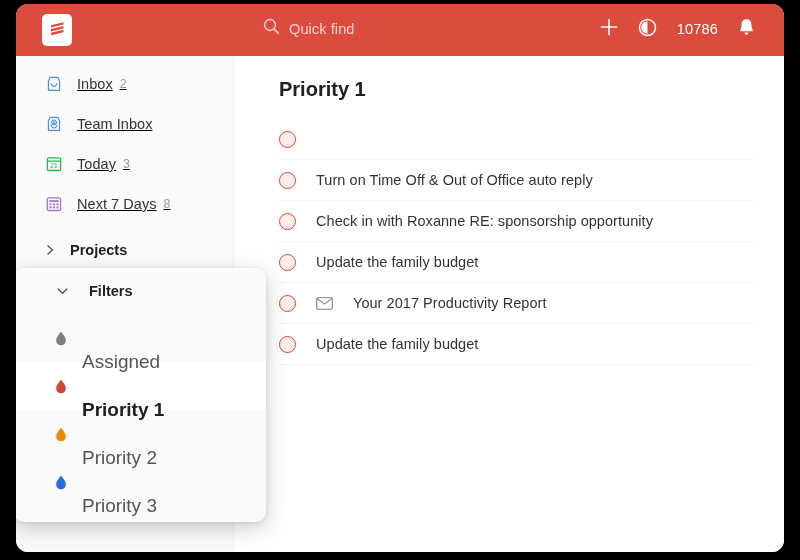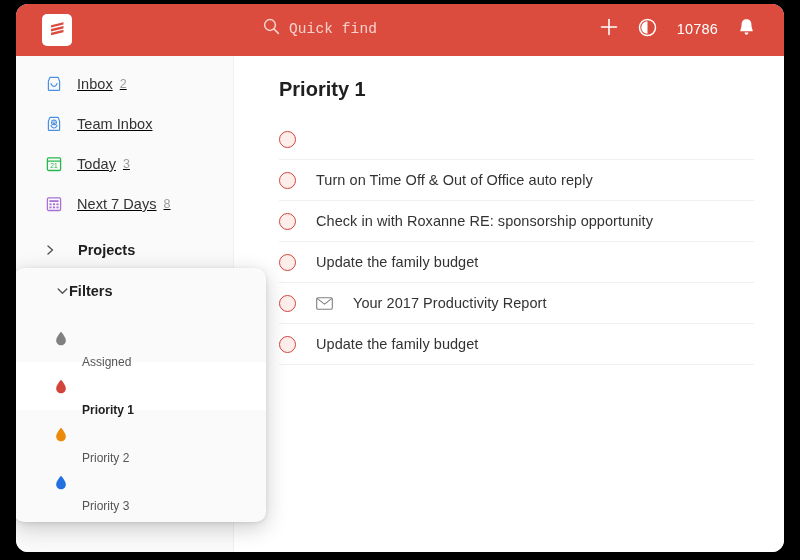--- a/index.html
+++ b/index.html
@@ -55,21 +55,20 @@
     top: 14px;
     display: flex;
     align-items: center;
     gap: 9px;
     cursor: text;
   }
   .quickfind .qf-label {
     color: #f6d2cd;
     font-size: 14.5px;
     letter-spacing: .1px;
-    font-family: Liberation Mono, monospace;
   }
 
   .hdr-right {
     position: absolute;
     right: 28px;
     top: 13px;
     display: flex;
     align-items: center;
     gap: 19px;
   }
@@ -124,21 +123,21 @@
     font-size: 12.5px;
     color: #9a9a9a;
     margin-left: -6px;
   }
 
   .section-head {
     height: 40px;
     display: flex;
     align-items: center;
     padding-left: 28px;
-    gap: 22px;
+    gap: 14px;
     cursor: pointer;
     margin-top: 6px;
   }
   .section-head .chev {
     width: 12px;
     display: flex;
     align-items: center;
     justify-content: center;
   }
   .section-title {
@@ -158,36 +157,36 @@
     border-radius: 10px;
     box-shadow: 0 6px 22px rgba(0,0,0,.20), 0 1px 4px rgba(0,0,0,.10);
     overflow: hidden;
     z-index: 30;
   }
   .filters-head {
     height: 46px;
     display: flex;
     align-items: center;
     padding-left: 42px;
-    gap: 0;
+    gap: 20px;
     cursor: pointer;
   }
   .filter-item {
     height: 48px;
     display: flex;
     align-items: center;
     padding-left: 40px;
     gap: 14px;
     cursor: pointer;
   }
   .filter-item.selected {
     background: #ffffff;
   }
   .filter-label {
-    font-size: 12px;
+    font-size: 19px;
     color: #555555;
     margin-top: 48px;
   }
   .filter-item.selected .filter-label {
     color: #202020;
     font-weight: bold;
   }
   .drop {
     width: 14px;
     height: 16px;

